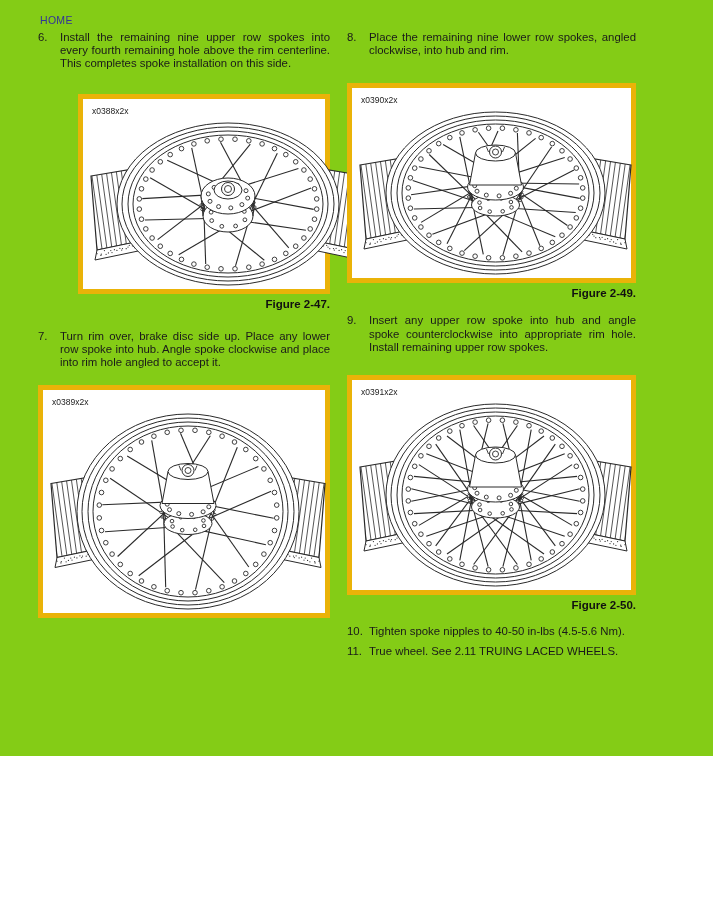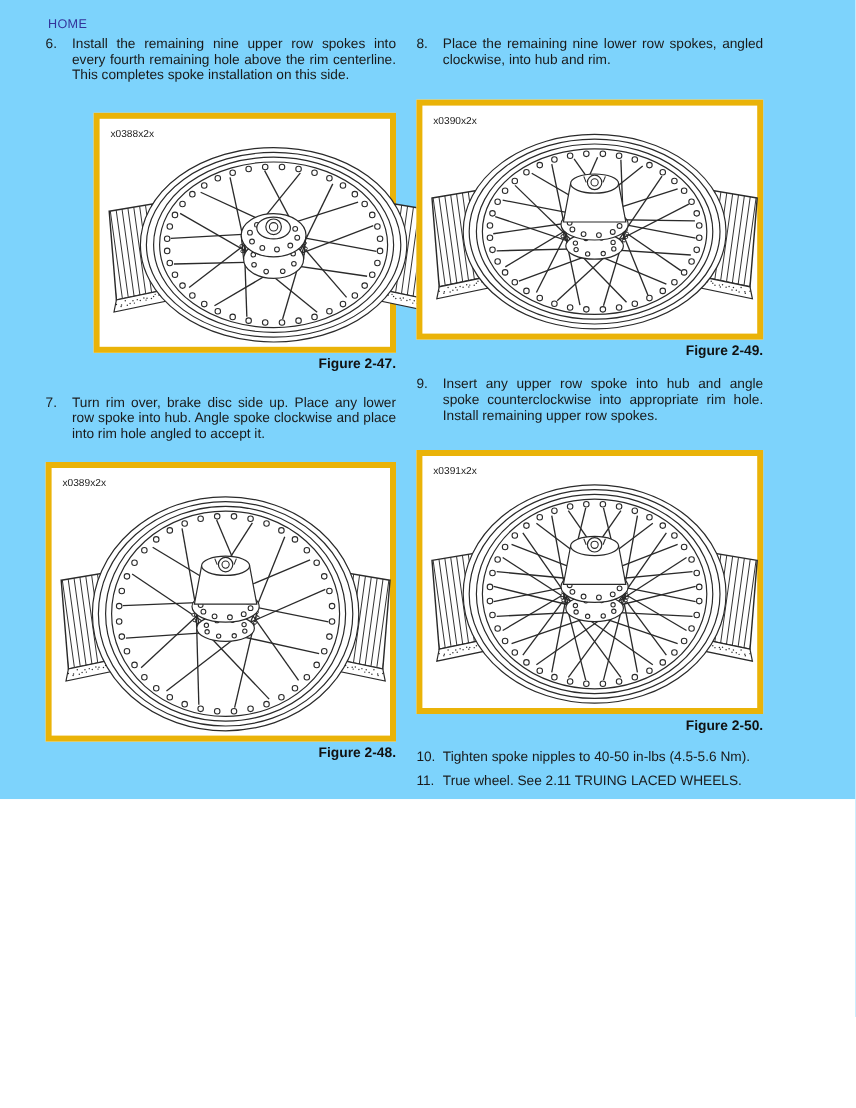--- a/index.html
+++ b/index.html
@@ -1,16 +1,16 @@
 <!DOCTYPE html>
 <html><head>
 <meta charset="utf-8">
 <style>
   html,body{margin:0;padding:0;background:#fff;}
-  #page{position:relative;width:713px;height:666px;background:#7dd3fc;overflow:hidden;
+  #page{position:relative;width:713px;height:756px;background:#84cc16;overflow:hidden;
         font-family:"Liberation Sans", sans-serif;color:#1a1a1a;}
   .home{position:absolute;left:40px;top:10px;}
   .home a{font-size:10.5px;letter-spacing:.3px;text-decoration:none;}
   .col{position:absolute;top:31px;}
   .col-left{left:38px;width:292px;}
   .col-right{left:347px;width:289px;}
   .step{display:flex;font-size:11.4px;line-height:13.2px;}
   .step-num{width:22px;flex:none;}
   .step-text{flex:1;text-align:justify;}
   .b{font-weight:normal;}
@@ -428,21 +428,20 @@
             <circle cx="141.4" cy="106.6" r="2" fill="none" stroke="#2a2a2a" stroke-width="0.9"></circle>
             <circle cx="154.2" cy="107.4" r="2" fill="none" stroke="#2a2a2a" stroke-width="0.9"></circle>
             <circle cx="163.5" cy="111.3" r="2" fill="none" stroke="#2a2a2a" stroke-width="0.9"></circle>
             <polygon points="125,81.5 165,81.5 171,113.5 119,113.5" fill="#fff" stroke="#2a2a2a" stroke-width="1"></polygon>
             <ellipse cx="145.0" cy="81.5" rx="20.0" ry="8.0" fill="#fff" stroke="#2a2a2a" stroke-width="1"></ellipse>
             <circle cx="145.0" cy="80.5" r="6" fill="none" stroke="#2a2a2a" stroke-width="1"></circle>
             <circle cx="145.0" cy="80.5" r="3" fill="none" stroke="#2a2a2a" stroke-width="0.9"></circle>
             <line x1="136.0" y1="75.5" x2="138.0" y2="80.5" stroke="#2a2a2a" stroke-width="0.9"></line>
             <line x1="154.0" y1="75.5" x2="152.0" y2="80.5" stroke="#2a2a2a" stroke-width="0.9"></line>
           </svg><span class="figlabel">x0389x2x</span></div>
-        <figcaption class="figcap">Figure 2-48.</figcaption>
       </figure>
     </div>
   <div class="col col-right">
       <div class="step item-0">
         <div class="step-num">8.</div>
         <div class="step-text"><span>Place the remaining nine lower row spokes, angled clockwise, into hub and rim.</span></div>
       </div>
       <figure class="figure item-1">
         <div class="figbox" style="height: 200px;"><svg viewBox="0 0 287 198" width="287" height="198">
             <clipPath id="bl-right1-l">

